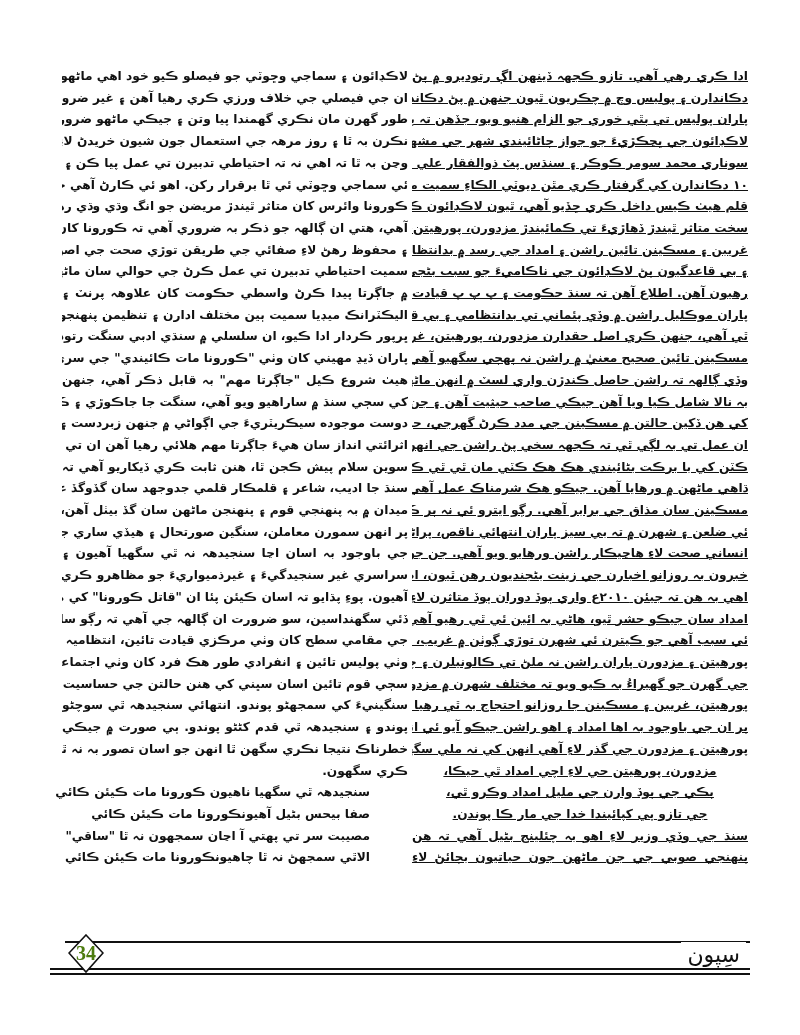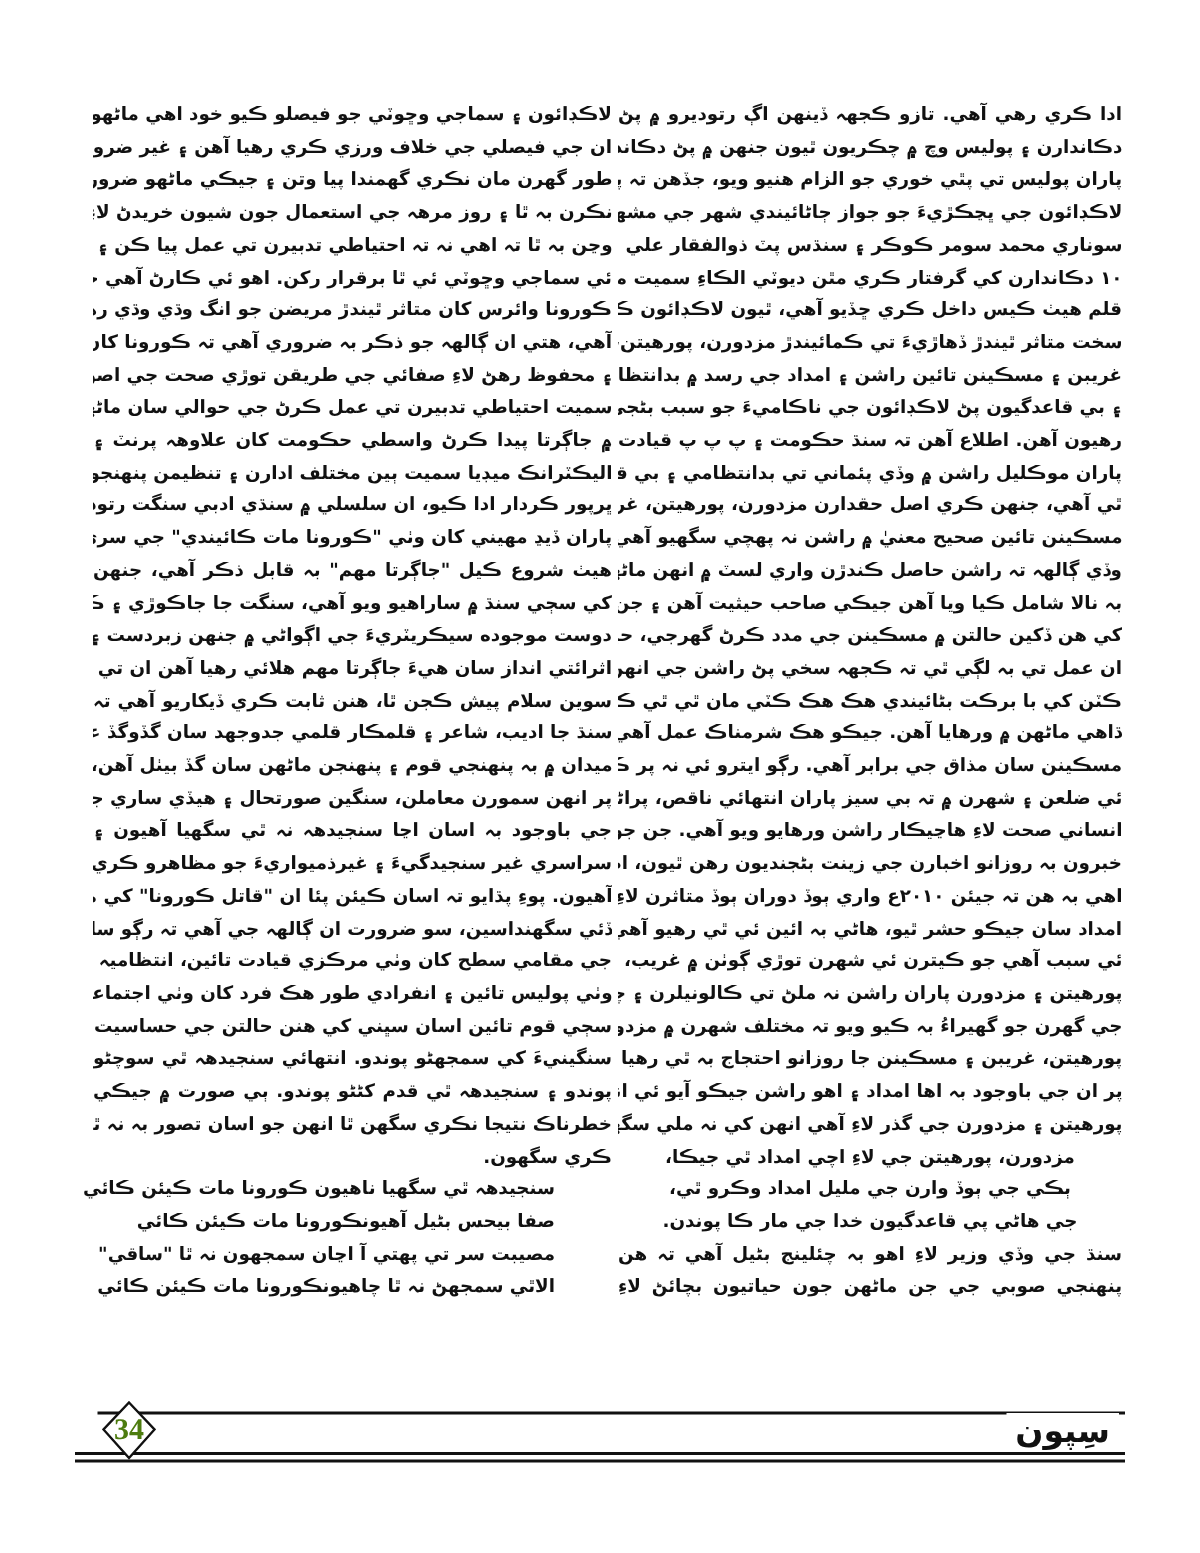--- a/index.html
+++ b/index.html
@@ -1,36 +1,36 @@
 <!DOCTYPE html>
 <html><head>
 <meta charset="utf-8">
 <style>
   html, body { margin: 0; padding: 0; background: #ffffff; }
   body { width: 800px; height: 1035px; position: relative; overflow: hidden;
          font-family: "DejaVu Sans", sans-serif; color: #111; }
   .page { position: absolute; left: 0; top: 0; width: 800px; height: 1035px; }
   .col { position: absolute; top: 66px; direction: rtl; text-align: justify;
          text-align-last: right; font-weight: bold; font-size: 12.2px; line-height: 21.7px; }
-  .col-right { left: 412px; width: 336px; }
+  .col-right { left: 412px; width: 336px; text-decoration: underline; }
   .col-left  { left: 62px;  width: 346px; }
   .line { display: block; white-space: nowrap; overflow: hidden; text-align: justify; text-align-last: justify; }
   .line.last { text-align-last: right; }
   .verse { display: block; text-align: left; text-align-last: center; white-space: nowrap; }
   .verse-left { display: block; text-align: left; text-align-last: right; white-space: nowrap; padding-right: 38px; }
   .footer { position: absolute; left: 50px; top: 936px; width: 700px; height: 40px; }
   .rule-top { position: absolute; left: 15px; right: 0; top: 5px; height: 2px; background: #111; }
   .rule-b1 { position: absolute; left: 0; right: 0; top: 32px; height: 2px; background: #111; }
   .rule-b2 { position: absolute; left: 0; right: 0; top: 37px; height: 2px; background: #111; }
   .diamond { position: absolute; left: 18px; top: -2px; width: 36px; height: 36px; }
   .diamond svg { position: absolute; left: 0; top: 0; }
   .pagenum { position: absolute; left: 0; top: 8px; width: 36px; text-align: center;
              font-family: "Liberation Serif", serif; font-weight: bold; font-size: 20px; color: #4d7c0f; }
   .masthead { position: absolute; right: 4px; top: 6px; direction: rtl;
-              font-family: "DejaVu Sans", sans-serif; font-weight: bold; font-size: 22px;
+              font-family: "DejaVu Sans", sans-serif; font-weight: normal; font-size: 22px;
               background: #fff; padding: 0 6px; line-height: 26px; }
 </style>
 </head>
 <body>
 
 <div class="page">
 
   <div class="col col-right">
     <div>
       <span class="line">ادا ڪري رهي آهي. تازو ڪجهہ ڏينهن اڳ رتوديرو ۾ پڻ</span>
@@ -62,21 +62,21 @@
       <span class="line">ئي سبب آهي جو ڪيترن ئي شهرن توڙي ڳوٺن ۾ غريب، ،</span>
       <span class="line">پورهيتن ۽ مزدورن پاران راشن نہ ملڻ تي ڪالونيلرن ۽ چيئرمينن</span>
       <span class="line">جي گهرن جو گهيراءُ بہ ڪيو ويو تہ مختلف شهرن ۾ مزدورن،</span>
       <span class="line">پورهيتن، غريبن ۽ مسڪينن جا روزانو احتجاج بہ ٿي رهيا آهن،</span>
       <span class="line">پر ان جي باوجود بہ اها امداد ۽ اهو راشن جيڪو آيو ئي انهن</span>
       <span class="line last">پورهيتن ۽ مزدورن جي گذر لاءِ آهي انهن کي نہ ملي سگهيو.</span>
     </div>
     <div>
       <span class="verse">مزدورن، پورهيتن جي لاءِ اچي امداد ٿي جيڪا،</span>
       <span class="verse">ٻڪي جي ٻوڏ وارن جي مليل امداد وڪرو ٿي،</span>
-      <span class="verse">جي هاڻي پي قاعدگيون خدا جي مار ڪا پوندن.</span>
+      <span class="verse">جي تازو پي کپائيندا خدا جي مار ڪا پوندن.</span>
     </div>
     <div>
       <span class="line">سنڌ جي وڏي وزير لاءِ اهو بہ چئلينج بڻيل آهي تہ هن</span>
       <span class="line">پنهنجي صوبي جي جن ماڻهن جون حياتيون بچائڻ لاءِ</span>
     </div>
   </div>
 
   <div class="col col-left">
     <div>
       <span class="line">لاڪڊائون ۽ سماجي وڇوٽي جو فيصلو ڪيو خود اهي ماڻهو ئي</span>

